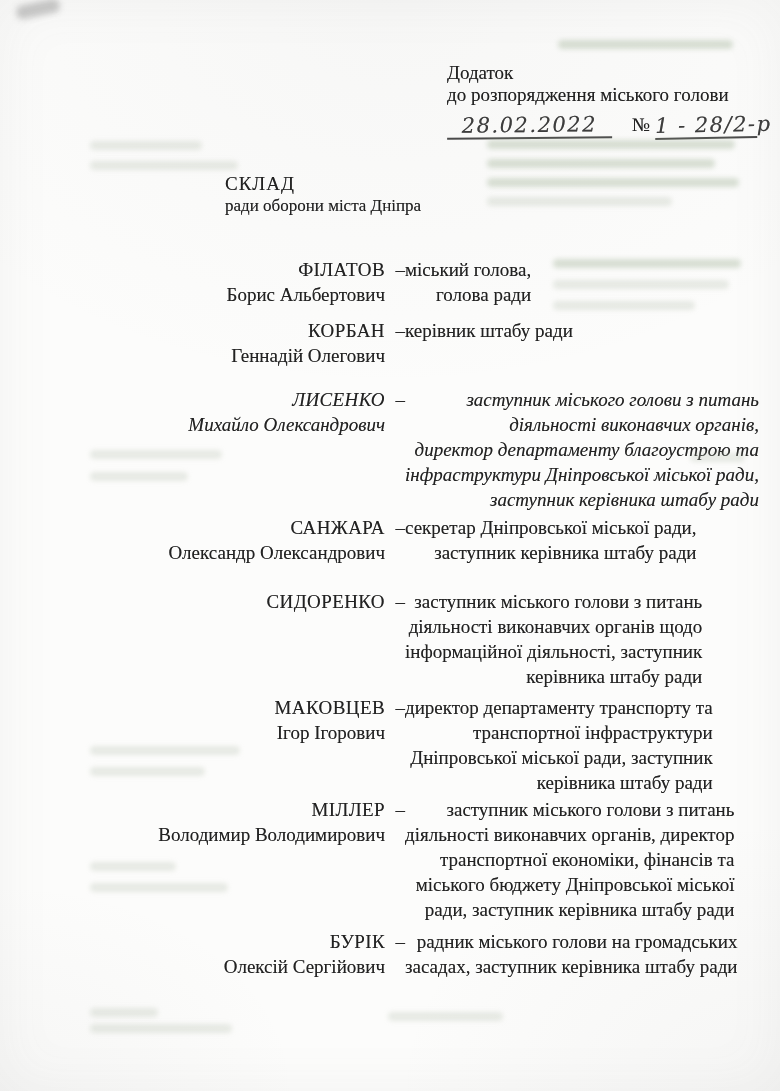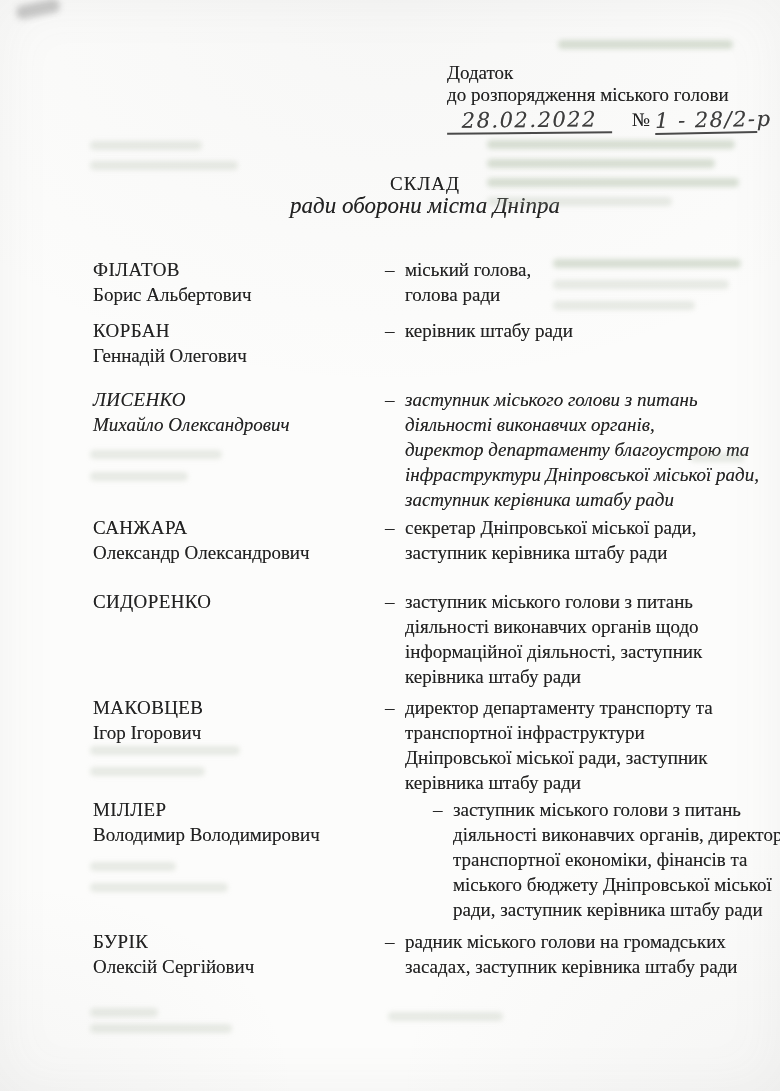--- a/index.html
+++ b/index.html
@@ -27,53 +27,53 @@
     transform:rotate(-12deg);
     filter:blur(3px);
     border-radius:6px;
   }
 
   
   .annex{
     position:absolute; left:447px; top:62px; width:310px;
     font-size:19px; line-height:22px;
   }
-  .annex-ref{ display:flex; align-items:flex-start; margin-top:3px; height:30px; }
+  .annex-ref{ display:flex; align-items:flex-end; margin-top:3px; height:30px; }
   .hw{
     font-family:"DejaVu Serif","Liberation Serif",serif;
     font-style:italic; font-size:21px; letter-spacing:1.5px;
     color:#3d3d3d; white-space:nowrap;
   }
   .date-line{
     width:166px; border-bottom:2px solid #4a4a4a;
     text-align:center; padding-bottom:1px;
     transform:rotate(-0.6deg);
   }
   .no-sign{ margin-left:20px; margin-right:5px; font-size:19px; padding-bottom:3px; }
   .num-line{
     width:102px; border-bottom:2px solid #4a4a4a;
     text-align:center; padding-bottom:1px;
     transform:rotate(-1.2deg);
   }
 
   
-  .title-block{ position:absolute; left:225px; top:173px; width:400px; text-align:center; }
+  .title-block{ position:absolute; left:225px; top:173px; width:400px; }
   .doc-title{ font-size:19px; letter-spacing:1px; line-height:22px; }
-  .doc-subtitle{ font-size:23px; line-height:22px;font-style:italic; }
+  .doc-subtitle{ font-size:17px; line-height:22px; }
 
   
   .members{ position:absolute; left:93px; top:257px; width:660px; }
-  .member{ display:flex; margin-bottom:8px; }
+  .member{ display:flex; margin-bottom:8px;text-align:right; }
   .member:nth-child(1){ margin-bottom:11px; }
   .member:nth-child(2){ margin-bottom:19px; }
   .member:nth-child(3){ margin-bottom:3px;font-style:italic; }
   .member:nth-child(4){ margin-bottom:24px; }
   .member:nth-child(5){ margin-bottom:6px; }
   .member:nth-child(6){ margin-bottom:2px; }
-  .member:nth-child(7){ margin-bottom:7px;gap:48px; }
+  .member:nth-child(7){ margin-bottom:7px; }
   .m-left{ width:292px; flex:0 0 292px; font-size:19px; line-height:25px; }
   .surname{ letter-spacing:0.4px; }
   .m-right{ display:flex; flex:1; font-size:19px; line-height:25px; }
   .dash-col{ width:20px; flex:0 0 20px; }
   .duty-line{ white-space:nowrap; }
 
   
   .ghost{ position:absolute; }
   .gline{
     height:9px; border-radius:5px;

